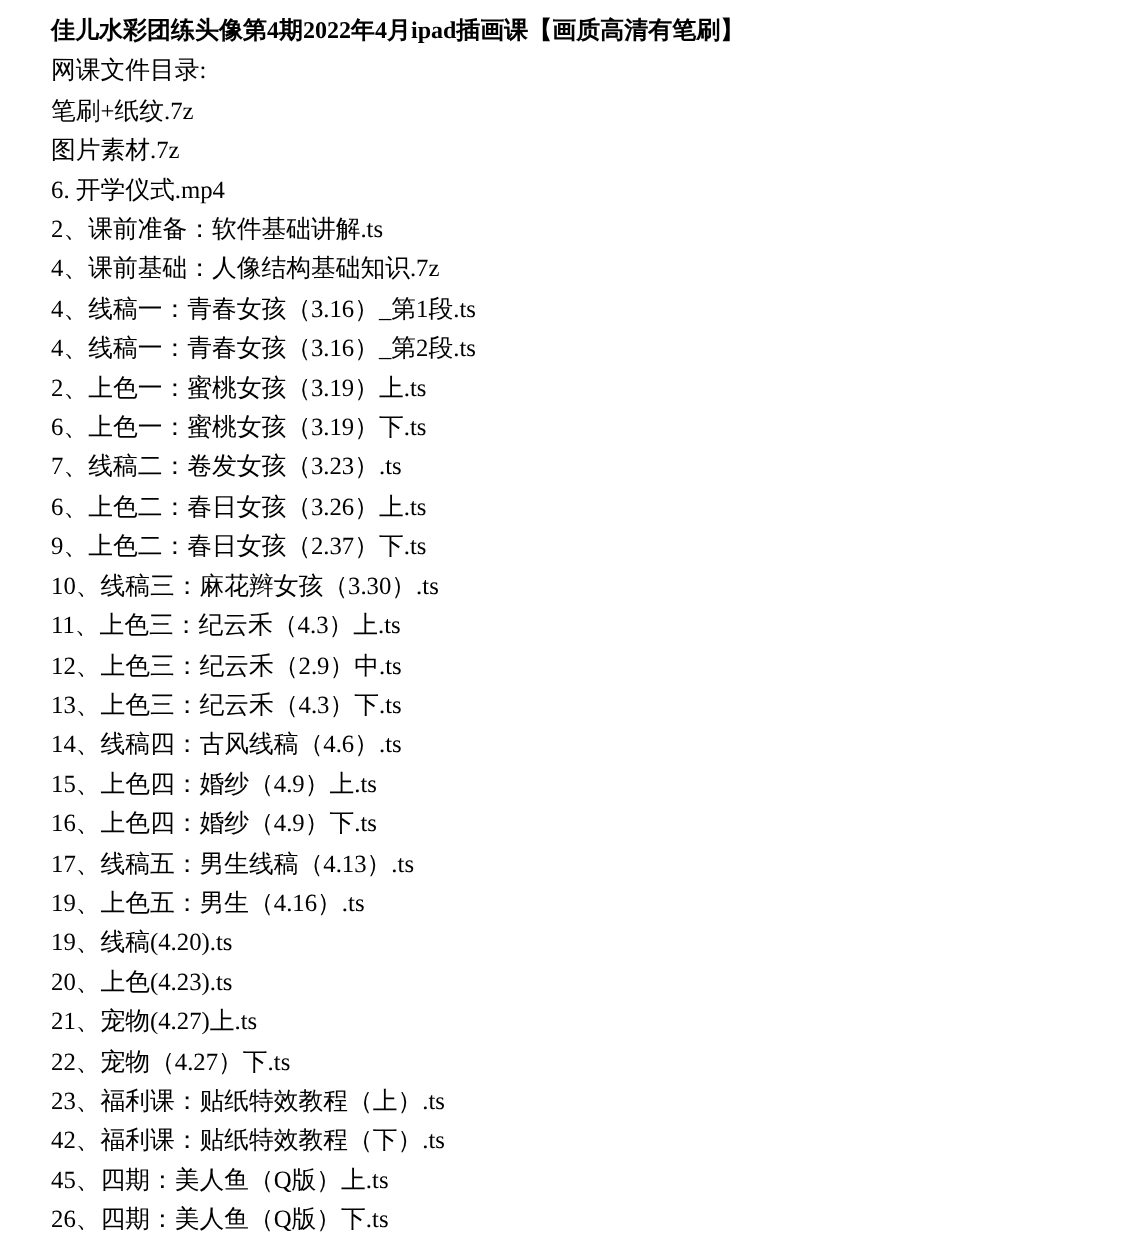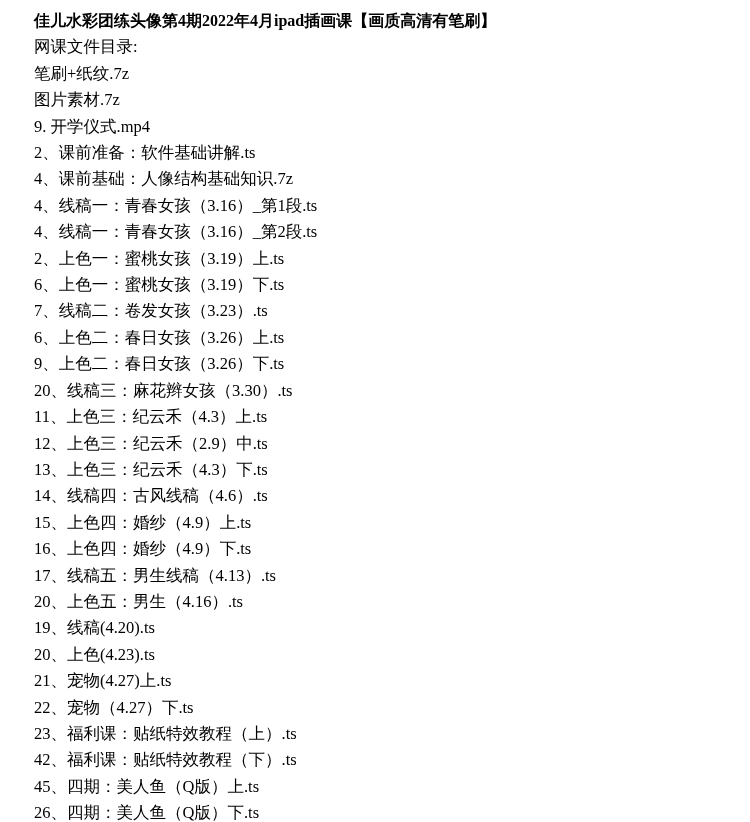--- a/index.html
+++ b/index.html
@@ -33,39 +33,39 @@
 </style>
 </head>
 <body>
 
 <div id="doc">
   <div class="line title">佳儿水彩团练头像第4期2022年4月ipad插画课【画质高清有笔刷】</div>
   <div class="line plain">网课文件目录:</div>
   <div id="list">
       <div class="line plain">笔刷+纸纹.7z</div>
       <div class="line plain">图片素材.7z</div>
-      <div class="line plain">9. 开学仪式.mp4</div>
+      <div class="line plain">6. 开学仪式.mp4</div>
       <div class="line">2、课前准备：软件基础讲解.ts</div>
       <div class="line">4、课前基础：人像结构基础知识.7z</div>
       <div class="line">4、线稿一：青春女孩（3.16）_第1段.ts</div>
       <div class="line">4、线稿一：青春女孩（3.16）_第2段.ts</div>
       <div class="line">2、上色一：蜜桃女孩（3.19）上.ts</div>
       <div class="line">6、上色一：蜜桃女孩（3.19）下.ts</div>
       <div class="line">7、线稿二：卷发女孩（3.23）.ts</div>
       <div class="line">6、上色二：春日女孩（3.26）上.ts</div>
-      <div class="line">9、上色二：春日女孩（3.26）下.ts</div>
-      <div class="line">20、线稿三：麻花辫女孩（3.30）.ts</div>
+      <div class="line">9、上色二：春日女孩（2.37）下.ts</div>
+      <div class="line">10、线稿三：麻花辫女孩（3.30）.ts</div>
       <div class="line">11、上色三：纪云禾（4.3）上.ts</div>
       <div class="line">12、上色三：纪云禾（2.9）中.ts</div>
       <div class="line">13、上色三：纪云禾（4.3）下.ts</div>
       <div class="line">14、线稿四：古风线稿（4.6）.ts</div>
       <div class="line">15、上色四：婚纱（4.9）上.ts</div>
       <div class="line">16、上色四：婚纱（4.9）下.ts</div>
       <div class="line">17、线稿五：男生线稿（4.13）.ts</div>
-      <div class="line">20、上色五：男生（4.16）.ts</div>
+      <div class="line">19、上色五：男生（4.16）.ts</div>
       <div class="line">19、线稿(4.20).ts</div>
       <div class="line">20、上色(4.23).ts</div>
       <div class="line">21、宠物(4.27)上.ts</div>
       <div class="line">22、宠物（4.27）下.ts</div>
       <div class="line">23、福利课：贴纸特效教程（上）.ts</div>
       <div class="line">42、福利课：贴纸特效教程（下）.ts</div>
       <div class="line">45、四期：美人鱼（Q版）上.ts</div>
       <div class="line">26、四期：美人鱼（Q版）下.ts</div>
     </div>
 </div>

